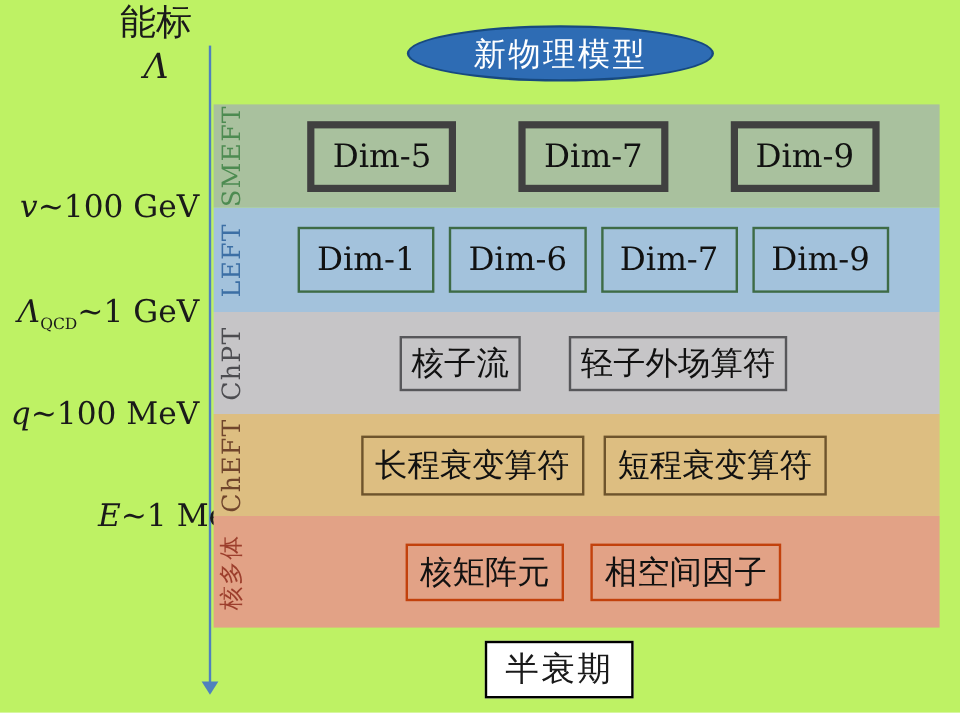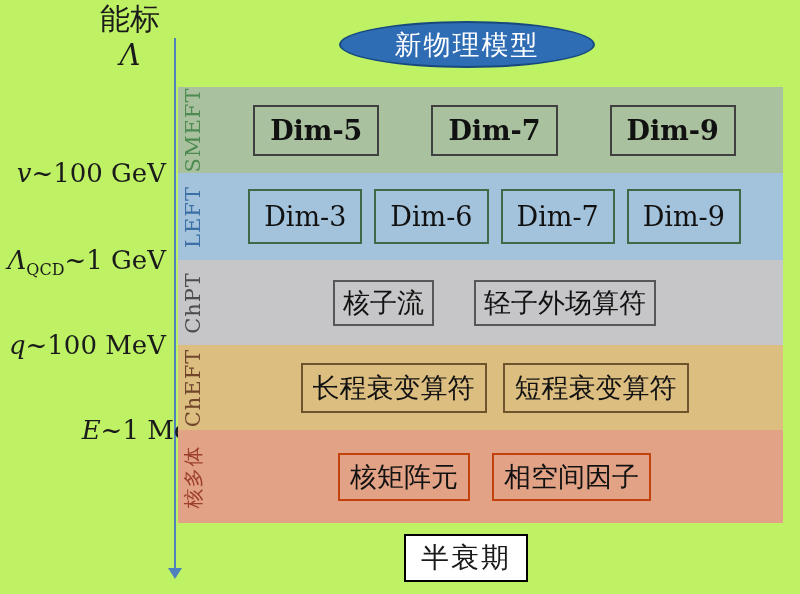--- a/index.html
+++ b/index.html
@@ -9,21 +9,21 @@
   }
   
   .axis-title{position:absolute;left:88px;top:2px;width:84px;text-align:center;line-height:1.15;}
   .axis-title .t1{display:block;font-size:30px;}
   .axis-title .t2{display:block;font-size:29px;font-style:italic;margin-top:2px;}
   .axis-line{position:absolute;left:174px;top:38px;width:2px;height:532px;background:#4f81bd;}
   .axis-arrow{position:absolute;left:168px;top:568px;width:0;height:0;
     border-left:7px solid transparent;border-right:7px solid transparent;border-top:11px solid #4f81bd;}
   .scale-label{position:absolute;left:0;width:166px;text-align:right;font-size:26px;line-height:32px;white-space:nowrap;}
   .scale-label .sym{font-style:italic;}
-  .scale-label sub{font-size:16px;line-height:0;vertical-align:-6px;}
+  .scale-label sub{font-size:13px;line-height:0;vertical-align:-6px;}
   .sl-v{top:157px;} .sl-qcd{top:244px;} .sl-q{top:329px;} .sl-e{top:414px;padding-left:42px;}
   
   .ellipse{position:absolute;left:339px;top:21px;width:256px;height:47px;border-radius:50%;
     background:#2e6cb4;border:2px solid #17497f;box-sizing:border-box;
     display:flex;align-items:center;justify-content:center;color:#ffffff;font-size:27px;letter-spacing:2px;font-family:Liberation Mono, monospace;}
   
   .bands{position:absolute;left:178px;top:87px;width:605px;}
   .band{position:relative;width:100%;}
   .band-smeft{height:86px;background:#a9c19e;}
   .band-left{height:87px;background:#a3c2dc;}
@@ -33,21 +33,21 @@
   .band-label{position:absolute;top:50%;left:15px;transform:translate(-50%,-50%) rotate(-90deg);
     white-space:nowrap;font-size:21px;letter-spacing:1px;}
   .band-smeft .band-label{color:#4d8b51;}
   .band-left  .band-label{color:#3c6fa5;}
   .band-chpt  .band-label{color:#4c4c50;}
   .band-cheft .band-label{color:#70452c;}
   .band-nuc   .band-label{color:#9c3e2c;font-size:20px;}
   .box-row{position:absolute;left:28px;right:0;top:0;bottom:0;
     display:flex;align-items:center;justify-content:center;}
   .box{box-sizing:border-box;white-space:nowrap;text-align:center;color:#111;}
-  .band-smeft .box{border:2px solid #404040;font-size:27px;padding:8px 15px;margin:0 26px;font-weight:bold;}
+  .band-smeft .box{border:6px solid #404040;font-size:27px;padding:8px 15px;margin:0 26px;}
   .band-left  .box{border:2px solid #3e6b46;font-size:27px;padding:10px 14px;margin:0 6px;}
   .band-chpt  .box{border:2px solid #57575a;font-size:27px;padding:3px 8px;margin:0 20px;}
   .band-cheft .box{border:2px solid #6e542c;font-size:27px;padding:5px 10px;margin:0 8px;}
   .band-nuc   .box{border:2px solid #c2410c;font-size:27px;padding:4px 10px;margin:0 11px;}
   
   .half-life{position:absolute;left:404px;top:534px;background:#ffffff;border:2px solid #000000;
     font-size:28px;padding:3px 15px;letter-spacing:2px;}
 </style>
 </head>
 <body>
@@ -86,21 +86,21 @@
       <div class="box-row">
         <div class="box">Dim-5</div>
         <div class="box">Dim-7</div>
         <div class="box">Dim-9</div>
       </div>
     </div>
 
     <div class="band band-left">
       <span class="band-label">LEFT</span>
       <div class="box-row">
-        <div class="box">Dim-3</div>
+        <div class="box">Dim-1</div>
         <div class="box">Dim-6</div>
         <div class="box">Dim-7</div>
         <div class="box">Dim-9</div>
       </div>
     </div>
 
     <div class="band band-chpt">
       <span class="band-label">ChPT</span>
       <div class="box-row">
         <div class="box">核子流</div>

